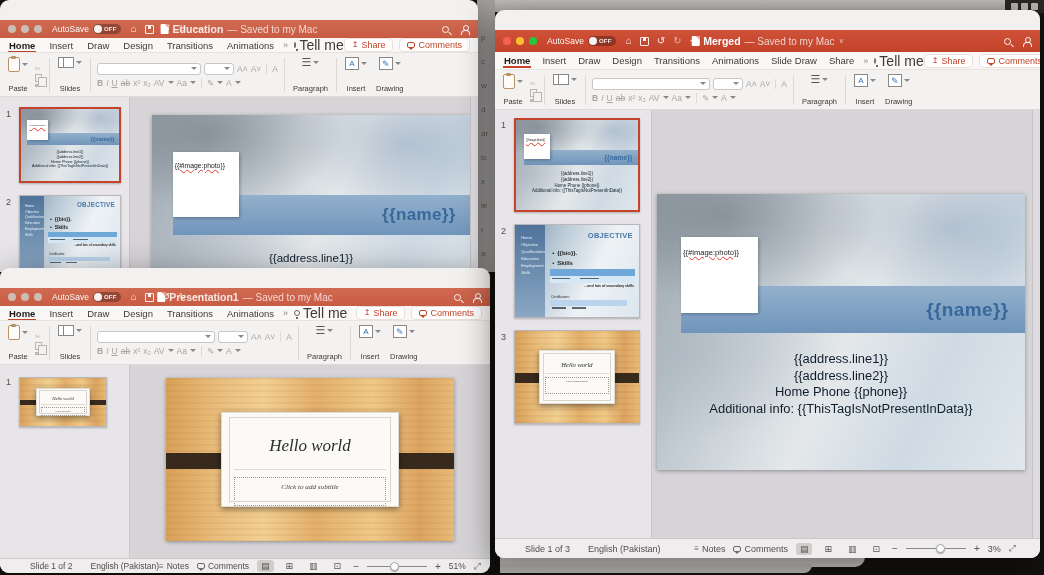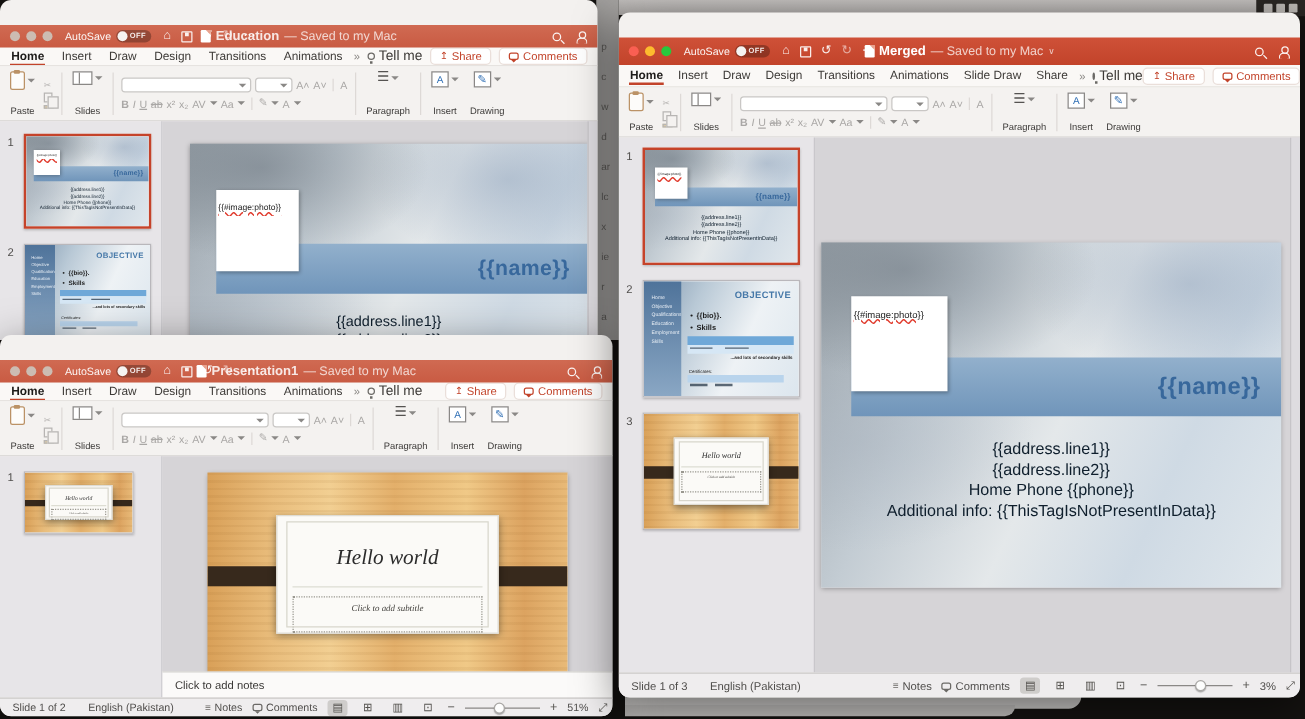--- a/index.html
+++ b/index.html
@@ -53,21 +53,21 @@
 
   .tabrow{flex:0 0 15px;background:#faf8f6;display:flex;align-items:center;padding:0 8px;border-bottom:1px solid #e6e3e0;white-space:nowrap;overflow:hidden;}
   .w-merged .tabrow{flex-basis:18px;}
   .tabs{display:flex;gap:12px;align-items:center;}
   .w-merged .tabs{gap:10px;}
   .tab{font-size:9.5px;color:#3d3a37;cursor:pointer;padding:2px 1px;}
   .tab.active{font-weight:bold;color:#1e1c1a;box-shadow:inset 0 -2px 0 #c2432a;}
   .tab-chevron{font-size:9px;color:#8a8784;margin:0 6px 0 8px;}
   .i-bulb{width:6px;height:6px;border:1px solid #6b6untonecolor;border:1px solid #6b6966;border-radius:50%;position:relative;display:inline-block;margin-right:3px;}
   .i-bulb:after{content:"";position:absolute;left:1px;top:6px;width:2px;height:2px;background:#6b6966;}
-  .tellme{font-size:11px;color:#3d3a37;}
+  .tellme{font-size:14px;color:#3d3a37;}
   .tr-right{margin-left:auto;display:flex;gap:6px;align-items:center;}
   .btn-share,.btn-comments{display:inline-flex;align-items:center;gap:3px;background:#fff;border:1px solid #eadfda;border-radius:4px;color:#c2432a;font-size:9px;padding:1px 7px;cursor:pointer;}
   .i-share{font-size:8px;line-height:1;}
   .i-bubble{width:8px;height:6px;border:1px solid #c2432a;border-radius:2px;position:relative;display:inline-block;}
   .i-bubble:after{content:"";position:absolute;left:1px;top:5px;width:0;height:0;border:2px solid transparent;border-top-color:#c2432a;}
   .i-bubble.gray{border-color:#6b6966;}
   .i-bubble.gray:after{border-top-color:#6b6966;}
 
   .ribbon{flex:0 0 44px;background:#f4f2f0;display:flex;align-items:stretch;padding:3px 6px 2px;gap:5px;border-bottom:1px solid #dddbd9;overflow:hidden;white-space:nowrap;}
   .w-merged .ribbon{flex-basis:40px;}
@@ -112,21 +112,21 @@
   .w-merged .thumb{width:126px;height:94px;}
   .main-col{flex:1;display:flex;flex-direction:column;min-width:0;}
   .editor{flex:1;background:#d6d4d7;position:relative;overflow:hidden;}
   .vscroll{position:absolute;right:0;top:0;bottom:0;width:8px;background:#dedce0;border-left:1px solid #c6c4c8;}
   .slide-holder{position:relative;box-shadow:0 1px 4px rgba(0,0,0,.35);}
   .w-templatecv .slide-holder{width:318px;height:238px;margin:18px 0 0 22px;}
   .w-pres1 .slide-holder{width:288px;height:163px;margin:13px auto 0;}
   .w-merged .slide-holder{width:368px;height:276px;margin:84px 0 0 5px;}
   .notesbar{flex:0 0 20px;background:#fbfaf9;border-top:1px solid #d4d2d0;font-size:9px;color:#3a3836;line-height:20px;padding-left:10px;}
 
-  .statusbar{flex:0 0 15px;background:#efedee;border-top:1px solid #cbc9c7;display:flex;align-items:center;font-size:8.5px;color:#504e4c;padding:0 4px;white-space:nowrap;overflow:hidden;}
+  .statusbar{flex:0 0 15px;background:#efedee;border-top:1px solid #cbc9c7;display:flex;align-items:center;font-size:8.5px;color:#504e4c;padding:0 24px;white-space:nowrap;overflow:hidden;}
   .w-merged .statusbar{flex-basis:20px;font-size:9px;}
   .sb-slide{margin:0 18px 0 6px;}
   .sb-right{margin-left:auto;display:flex;align-items:center;gap:8px;}
   .sb-item{display:inline-flex;align-items:center;gap:3px;cursor:pointer;}
   .i-notes{font-size:8px;color:#6b6966;}
   .viewbtn{font-size:9px;color:#55534f;padding:1px 4px;border-radius:3px;cursor:pointer;}
   .viewbtn.sel{background:#cfcdcb;}
   .zoom-minus,.zoom-plus{font-size:10px;color:#55534f;cursor:pointer;}
   .slider{width:60px;height:9px;position:relative;display:inline-block;cursor:pointer;}
   .slider:before{content:"";position:absolute;left:0;right:0;top:4px;height:1px;background:#8a8886;}
@@ -570,21 +570,20 @@
               <div class="slide hello-slide">
     <div class="hello-band"></div>
     <div class="hello-card">
       <div class="hello-title">Hello world</div>
       <div class="hello-sub">Click to add subtitle</div>
     </div>
   </div>
             </div>
 
       </div>
-      <div class="notesbar">Click to add notes</div>
     </div>
   </div>
 
   <div class="statusbar">
     <span class="sb-slide">Slide 1 of 2</span>
     <span class="sb-lang">English (Pakistan)</span>
     <div class="sb-right">
       <span class="sb-item">
             <span class="i-notes">≡</span>
             <span>Notes</span>

